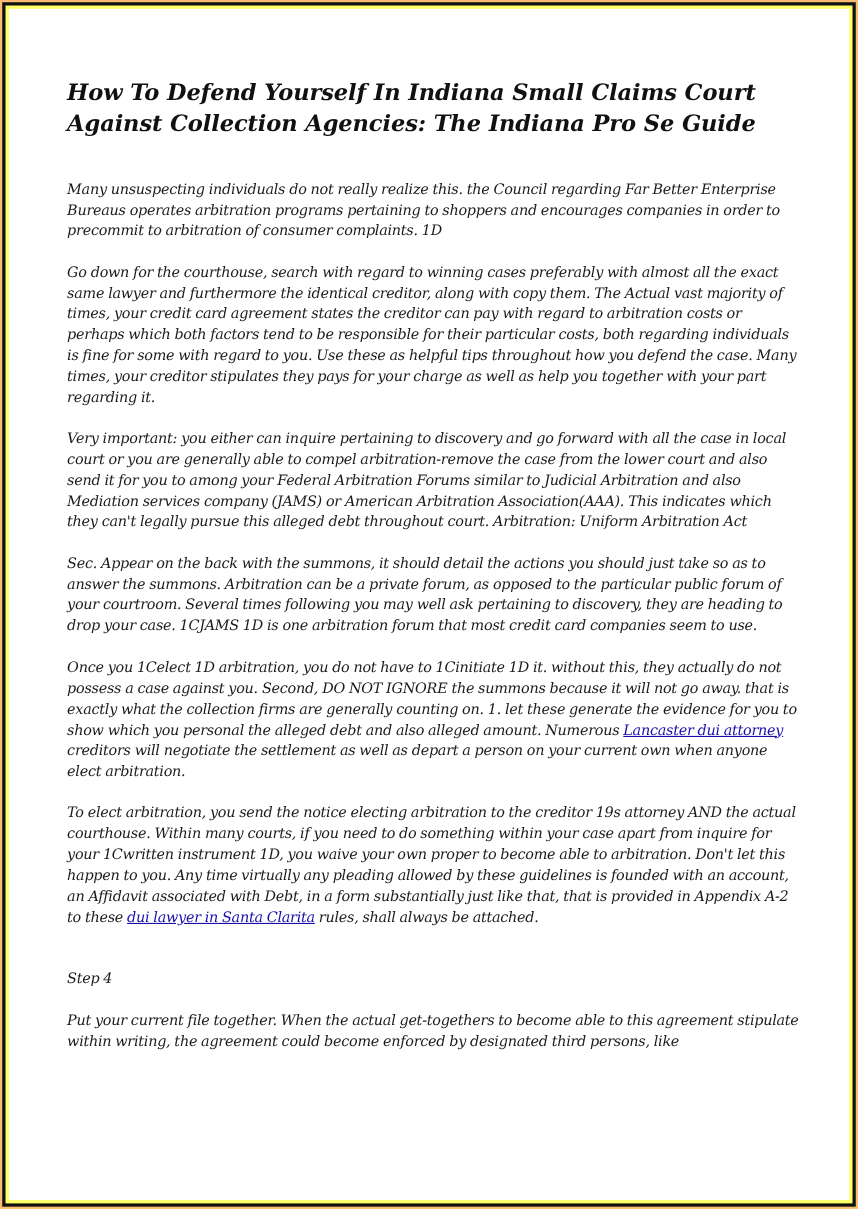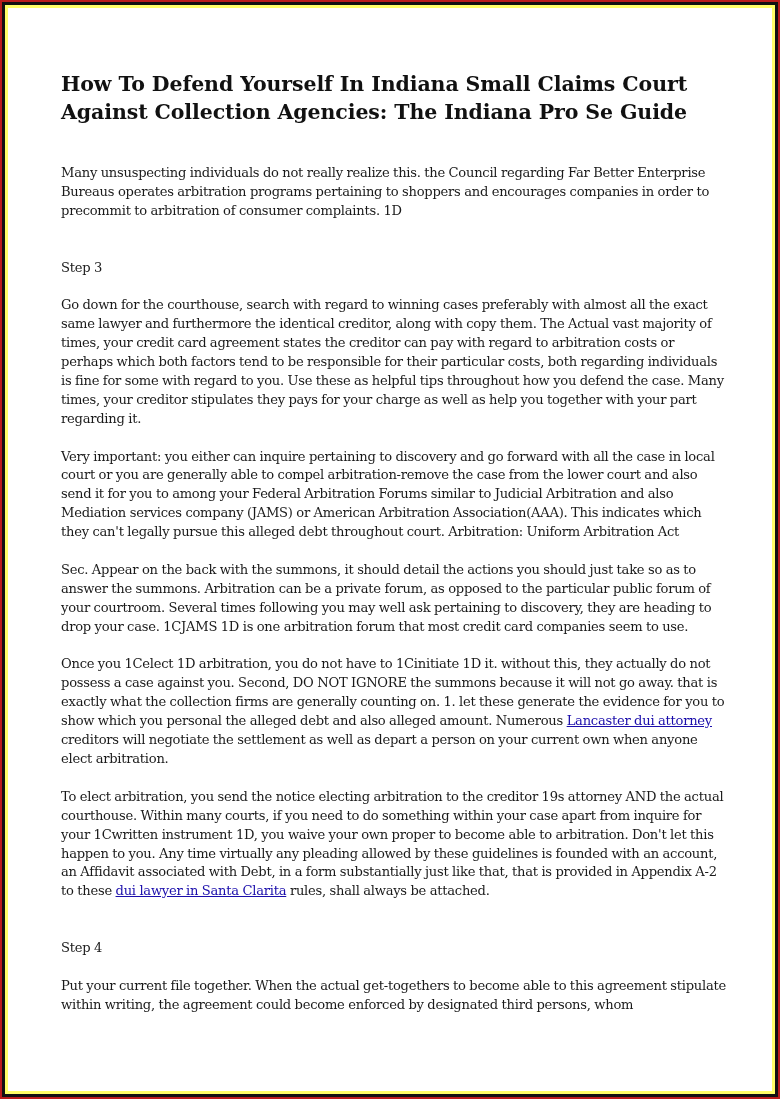--- a/index.html
+++ b/index.html
@@ -1,20 +1,21 @@
 <!DOCTYPE html>
 <html><head>
   <meta charset="utf-8">
   <style>
     html, body { margin: 0; padding: 0; background: #ffff33; }
     body { width: 780px; height: 1099px; overflow: hidden; }
     .frame {
       position: absolute; left: 0; top: 0;
       width: 780px; height: 1099px; box-sizing: border-box;
-      background: #b91c1c;
+      background: #fdba74;
+      font-style: italic;
     }
     .frame-inner {
       position: absolute; left: 2px; top: 2px; right: 2px; bottom: 2px;
       border: 3px solid #111;
       background: #ffff66;
       box-sizing: border-box;
     }
     .page {
       position: absolute; left: 3px; top: 3px; right: 3px; bottom: 3px;
       background: #ffffff;
@@ -41,24 +42,23 @@
   </style>
 </head>
 <body>
 
 <div class="frame">
   <div class="frame-inner">
     <div class="page">
       <div class="content">
         <h1>How To Defend Yourself In Indiana Small Claims Court Against Collection Agencies: The Indiana Pro Se Guide</h1>
         <p>Many unsuspecting individuals do not really realize this. the Council regarding Far Better Enterprise Bureaus operates arbitration programs pertaining to shoppers and encourages companies in order to precommit to arbitration of consumer complaints. 1D</p>
-        <p class="step">Step 3</p>
         <p>Go down for the courthouse, search with regard to winning cases preferably with almost all the exact same lawyer and furthermore the identical creditor, along with copy them. The Actual vast majority of times, your credit card agreement states the creditor can pay with regard to arbitration costs or perhaps which both factors tend to be responsible for their particular costs, both regarding individuals is fine for some with regard to you. Use these as helpful tips throughout how you defend the case. Many times, your creditor stipulates they pays for your charge as well as help you together with your part regarding it.</p>
         <p>Very important: you either can inquire pertaining to discovery and go forward with all the case in local court or you are generally able to compel arbitration-remove the case from the lower court and also send it for you to among your Federal Arbitration Forums similar to Judicial Arbitration and also Mediation services company (JAMS) or American Arbitration Association(AAA). This indicates which they can't legally pursue this alleged debt throughout court. Arbitration: Uniform Arbitration Act</p>
         <p>Sec. Appear on the back with the summons, it should detail the actions you should just take so as to answer the summons. Arbitration can be a private forum, as opposed to the particular public forum of your courtroom. Several times following you may well ask pertaining to discovery, they are heading to drop your case. 1CJAMS 1D is one arbitration forum that most credit card companies seem to use.</p>
         <p><span>Once you 1Celect 1D arbitration, you do not have to 1Cinitiate 1D it. without this, they actually do not possess a case against you. Second, DO NOT IGNORE the summons because it will not go away. that is exactly what the collection firms are generally counting on. 1. let these generate the evidence for you to show which you personal the alleged debt and also alleged amount. Numerous </span><a href="#">Lancaster dui attorney</a><span> creditors will negotiate the settlement as well as depart a person on your current own when anyone elect arbitration.</span></p>
         <p><span>To elect arbitration, you send the notice electing arbitration to the creditor 19s attorney AND the actual courthouse. Within many courts, if you need to do something within your case apart from inquire for your 1Cwritten instrument 1D, you waive your own proper to become able to arbitration. Don't let this happen to you. Any time virtually any pleading allowed by these guidelines is founded with an account, an Affidavit associated with Debt, in a form substantially just like that, that is provided in Appendix A-2 to these </span><a href="#">dui lawyer in Santa Clarita</a><span> rules, shall always be attached.</span></p>
         <p class="step">Step 4</p>
-        <p>Put your current file together. When the actual get-togethers to become able to this agreement stipulate within writing, the agreement could become enforced by designated third persons, whom</p>
+        <p>Put your current file together. When the actual get-togethers to become able to this agreement stipulate within writing, the agreement could become enforced by designated third persons, like</p>
       </div>
     </div>
   </div>
 </div>
 
 </body></html>

